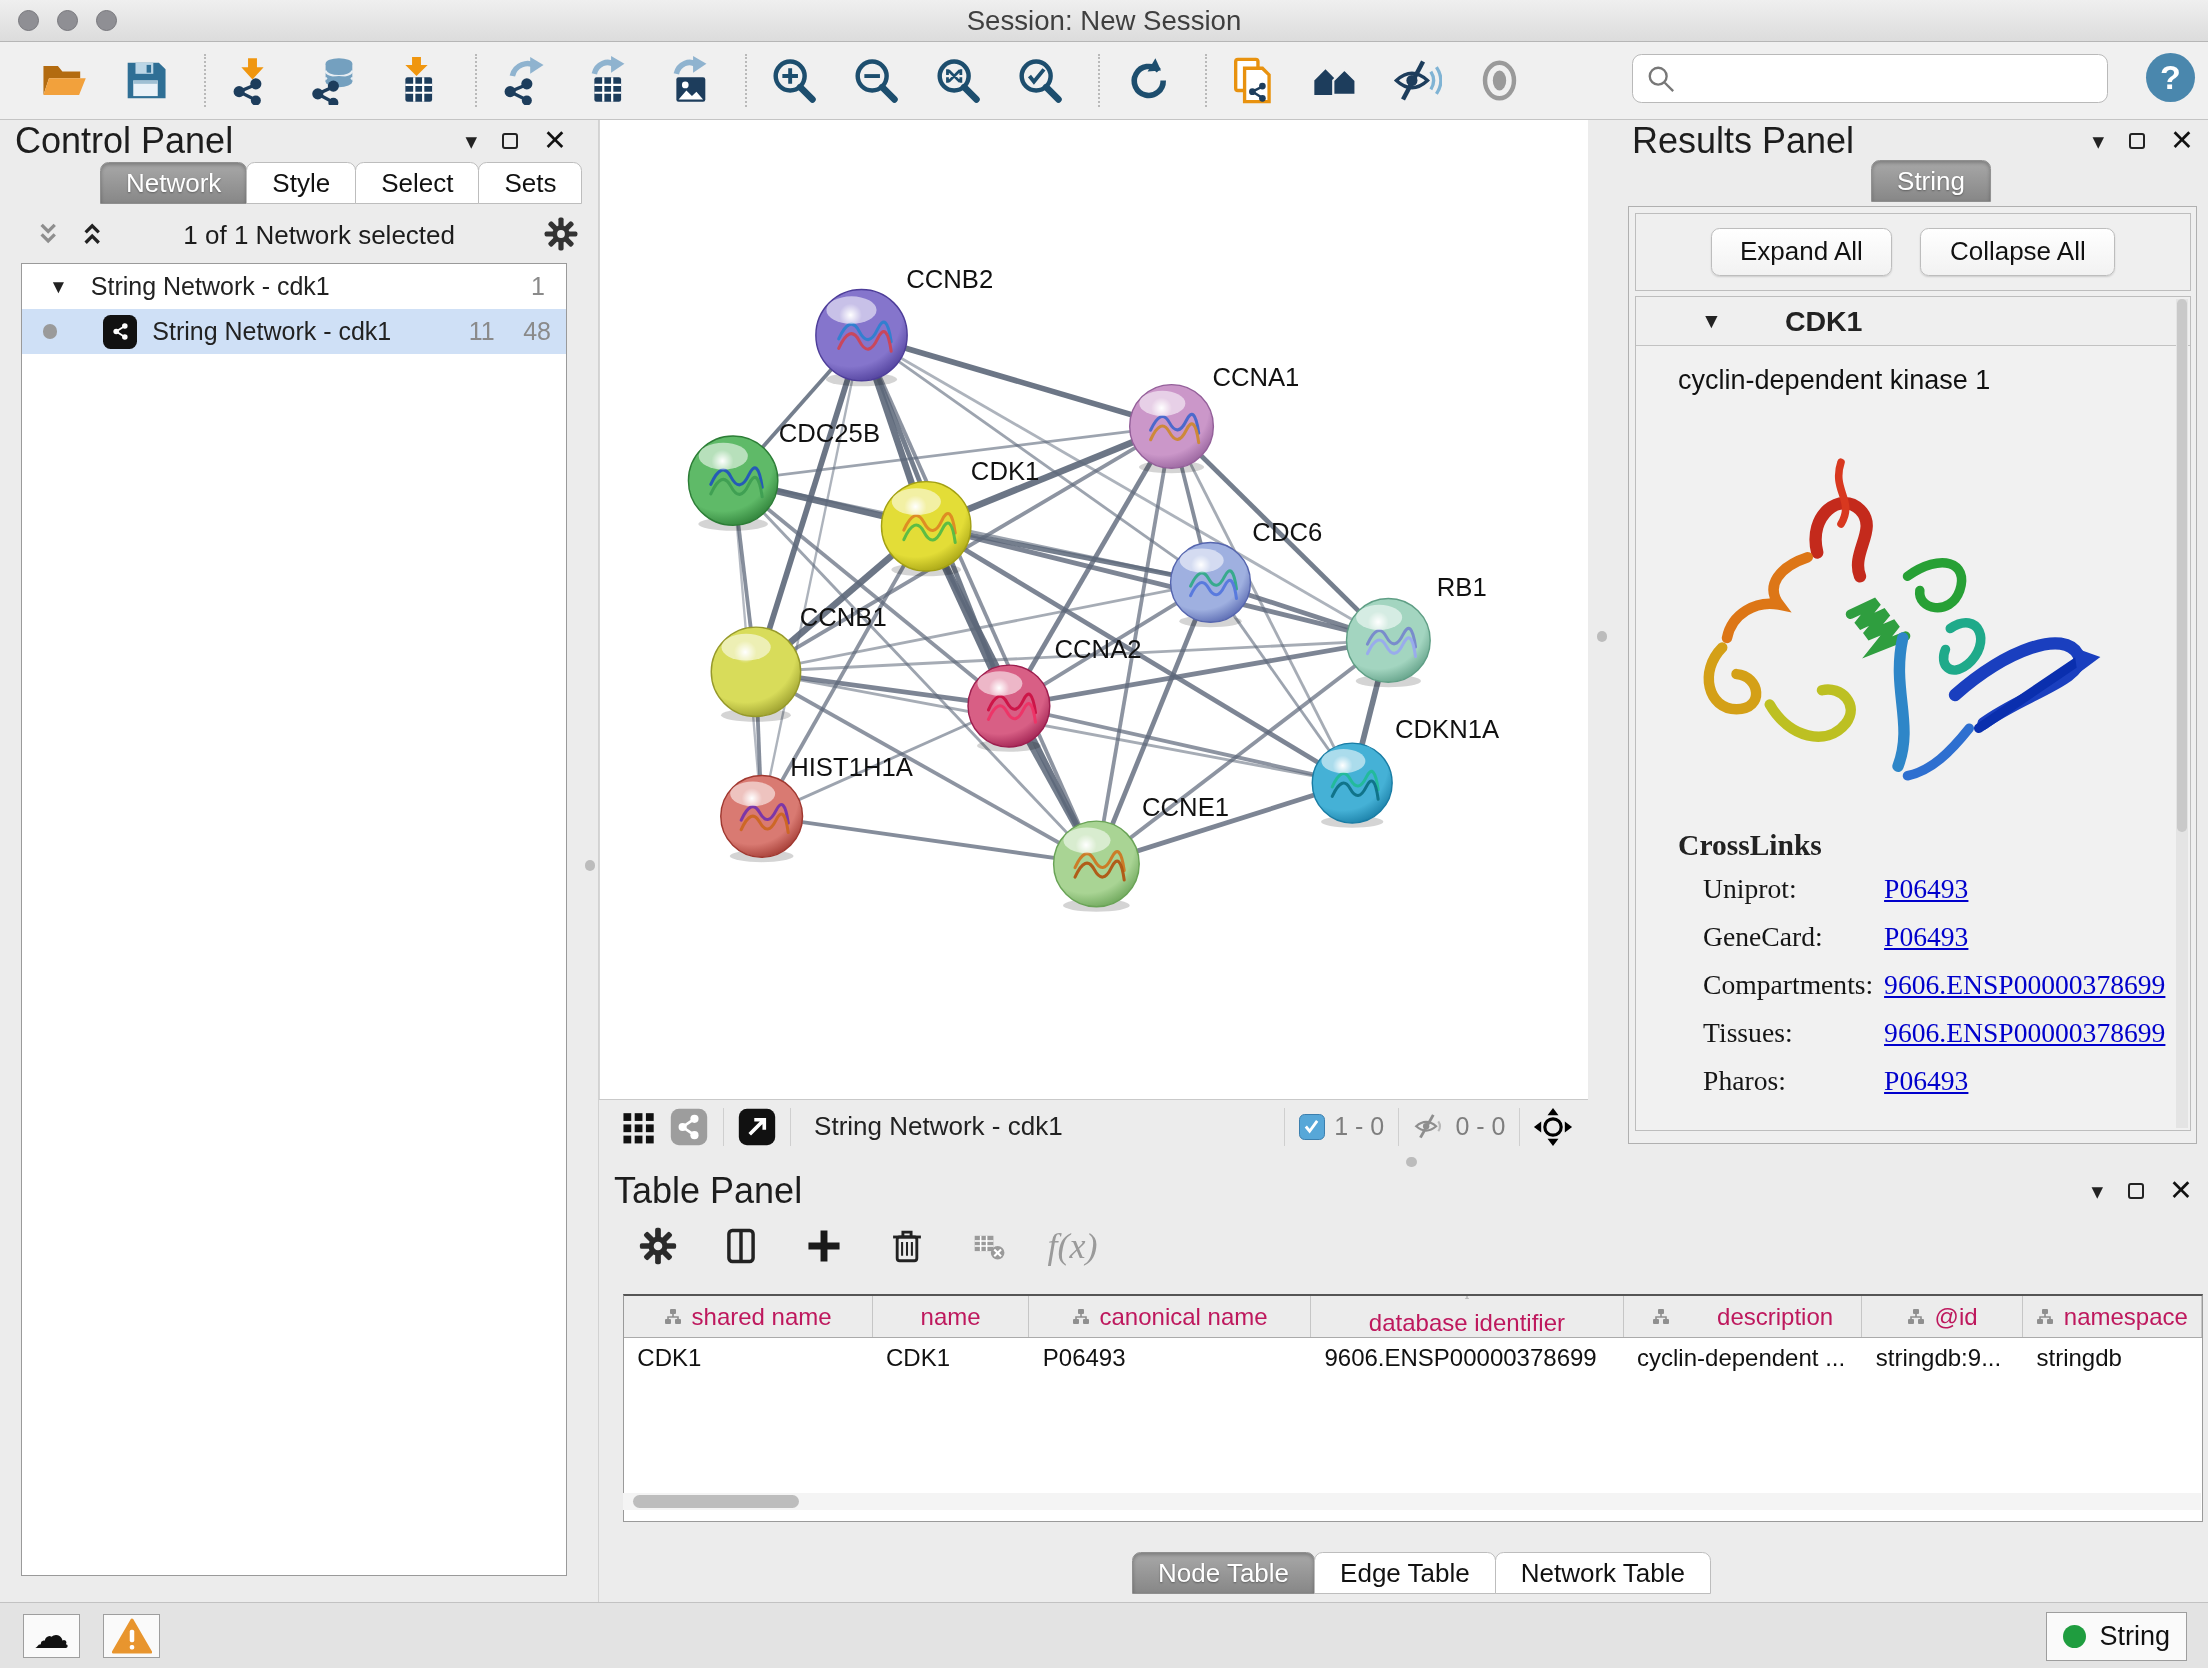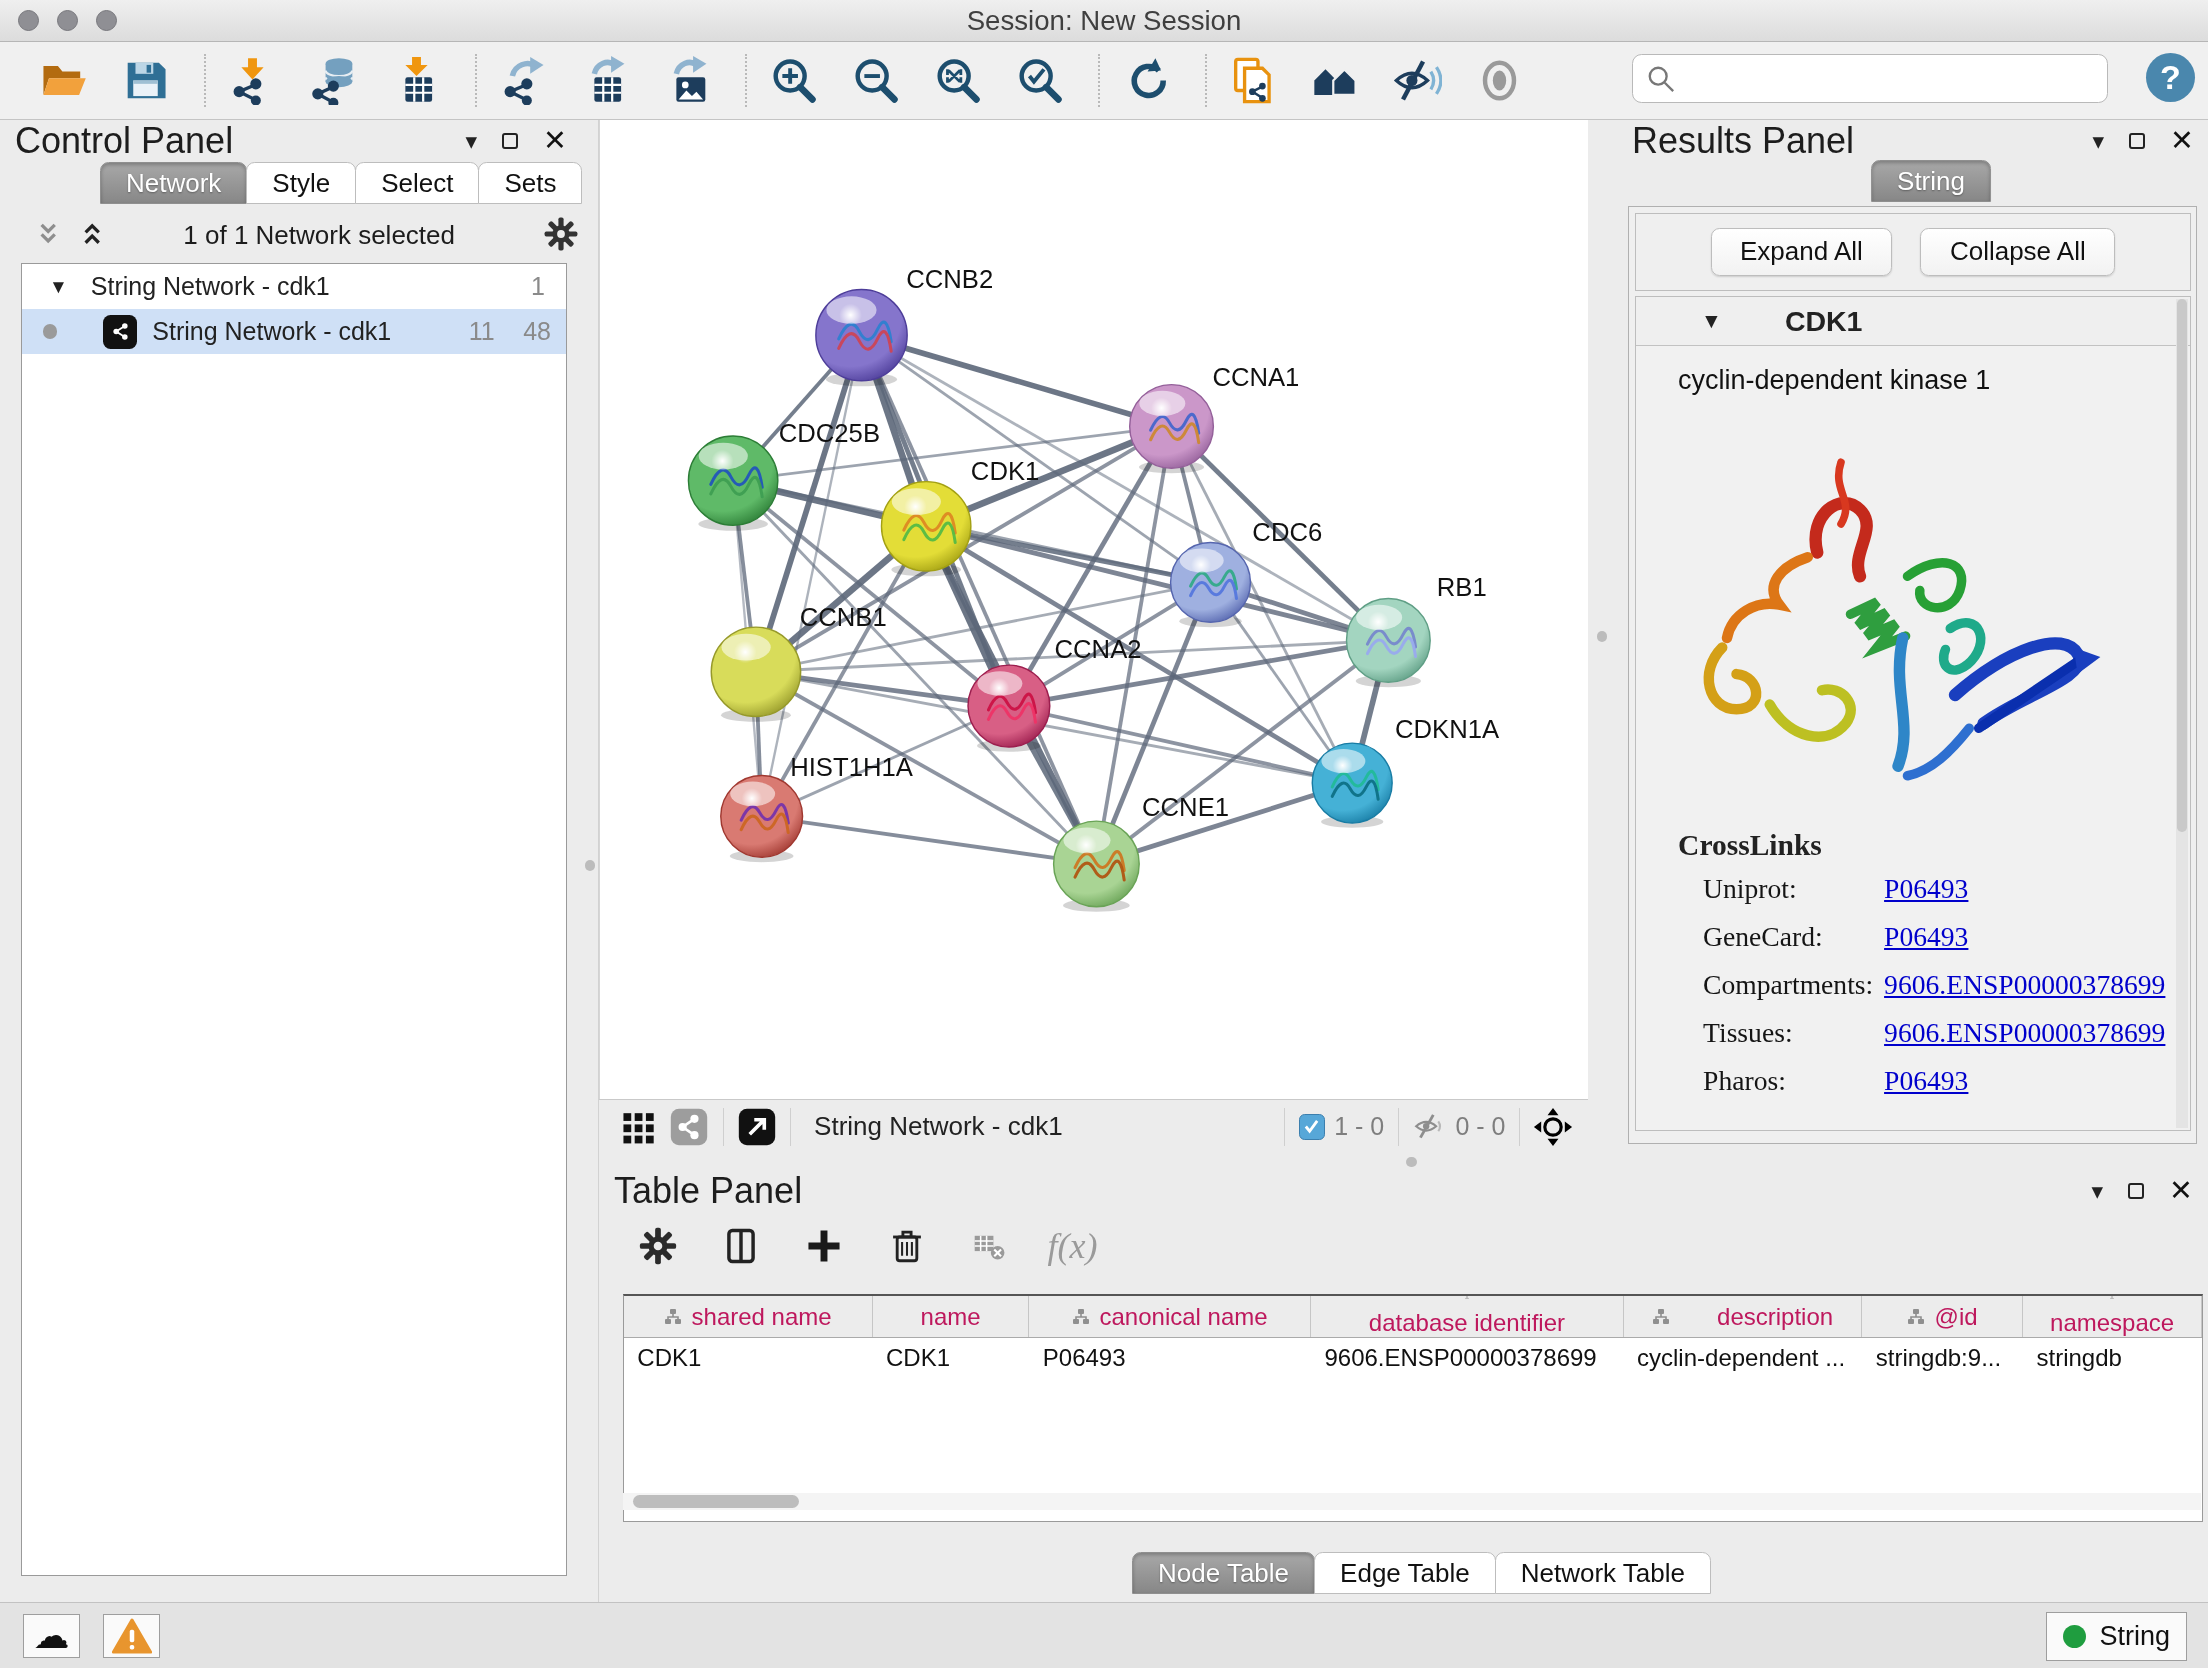--- a/index.html
+++ b/index.html
@@ -801,21 +801,21 @@
           </div>
           <div class="th" style="width: 161px;">
             <svg width="18" height="18" viewBox="0 0 18 18">
               <rect x="6" y="1" width="6" height="5" rx="1" fill="#8f8f8f"></rect>
               <rect x="1" y="11" width="6" height="5" rx="1" fill="#8f8f8f"></rect>
               <rect x="11" y="11" width="6" height="5" rx="1" fill="#8f8f8f"></rect>
               <path d="M9 6 v3 M4 11 V9 h10 v2" stroke="#8f8f8f" stroke-width="1.6" fill="none"></path>
             </svg>
             <span>@id</span>
           </div>
-          <div class="th" style="width: 179px; flex-direction: column;">
+          <div class="th" style="width: 179px;">
             <svg width="18" height="18" viewBox="0 0 18 18">
               <rect x="6" y="1" width="6" height="5" rx="1" fill="#8f8f8f"></rect>
               <rect x="1" y="11" width="6" height="5" rx="1" fill="#8f8f8f"></rect>
               <rect x="11" y="11" width="6" height="5" rx="1" fill="#8f8f8f"></rect>
               <path d="M9 6 v3 M4 11 V9 h10 v2" stroke="#8f8f8f" stroke-width="1.6" fill="none"></path>
             </svg>
             <span>namespace</span>
           </div>
         </div>
       <div class="grow" id="tbl-row">

